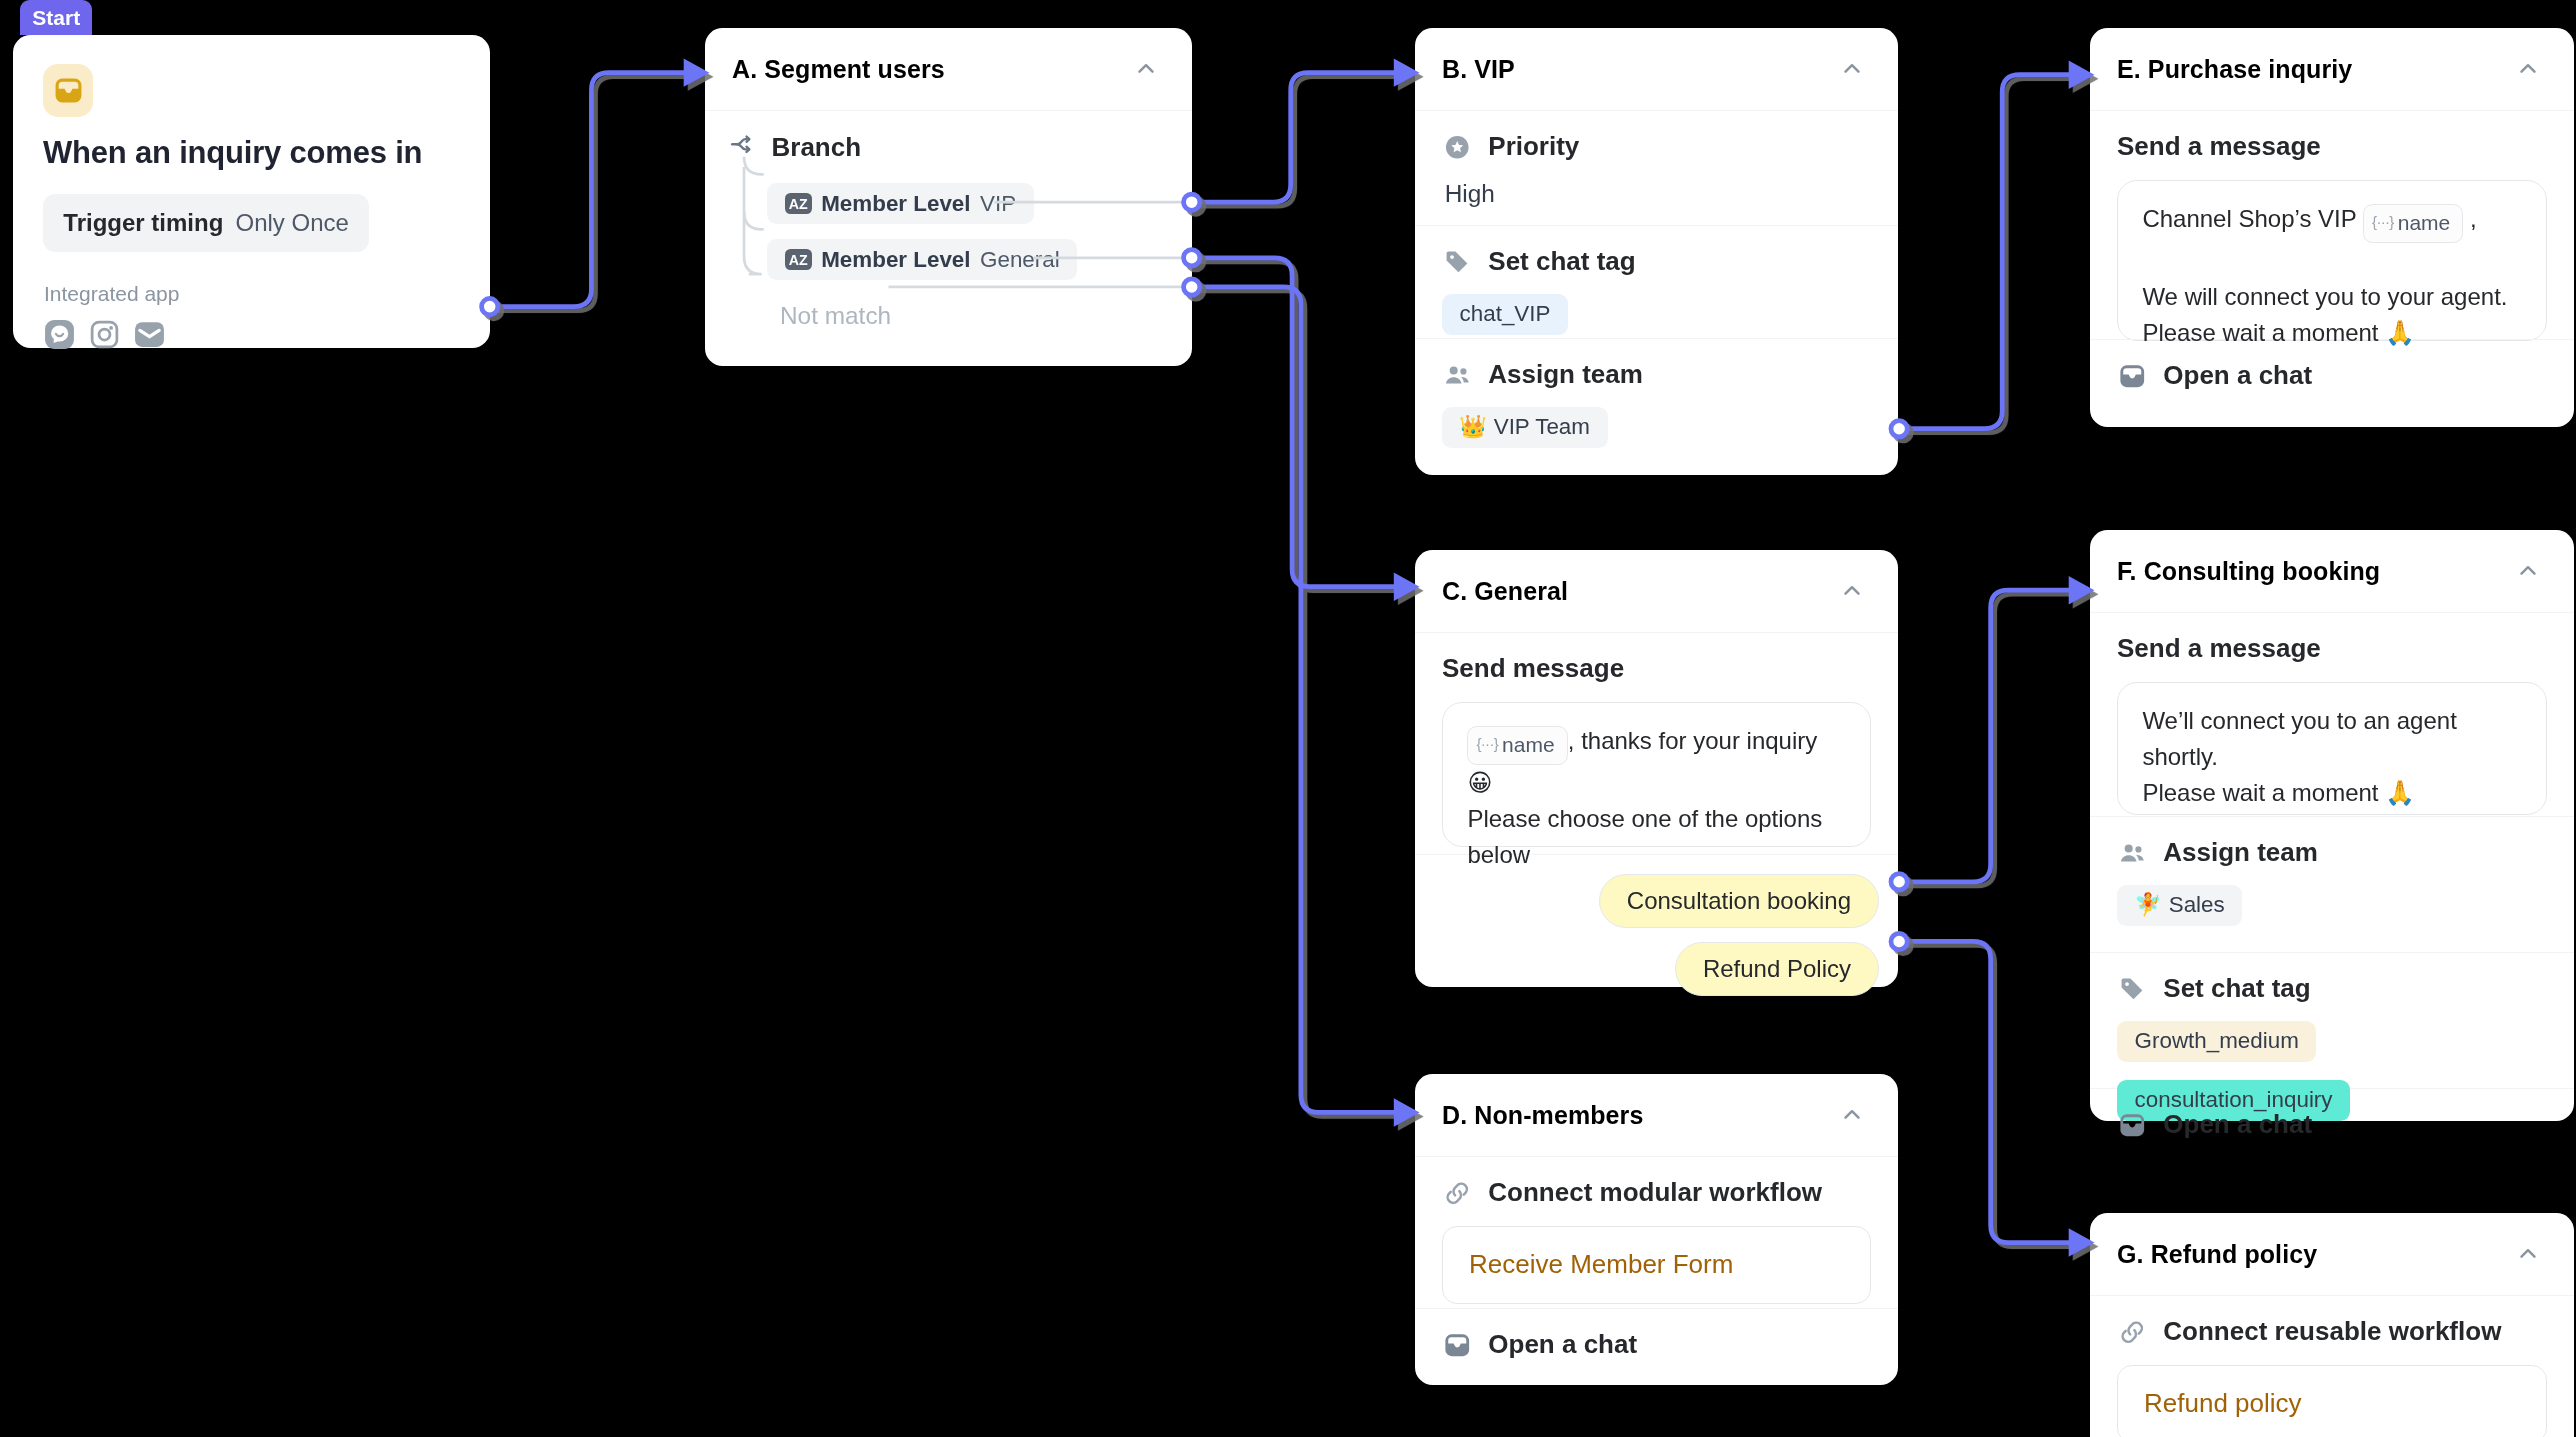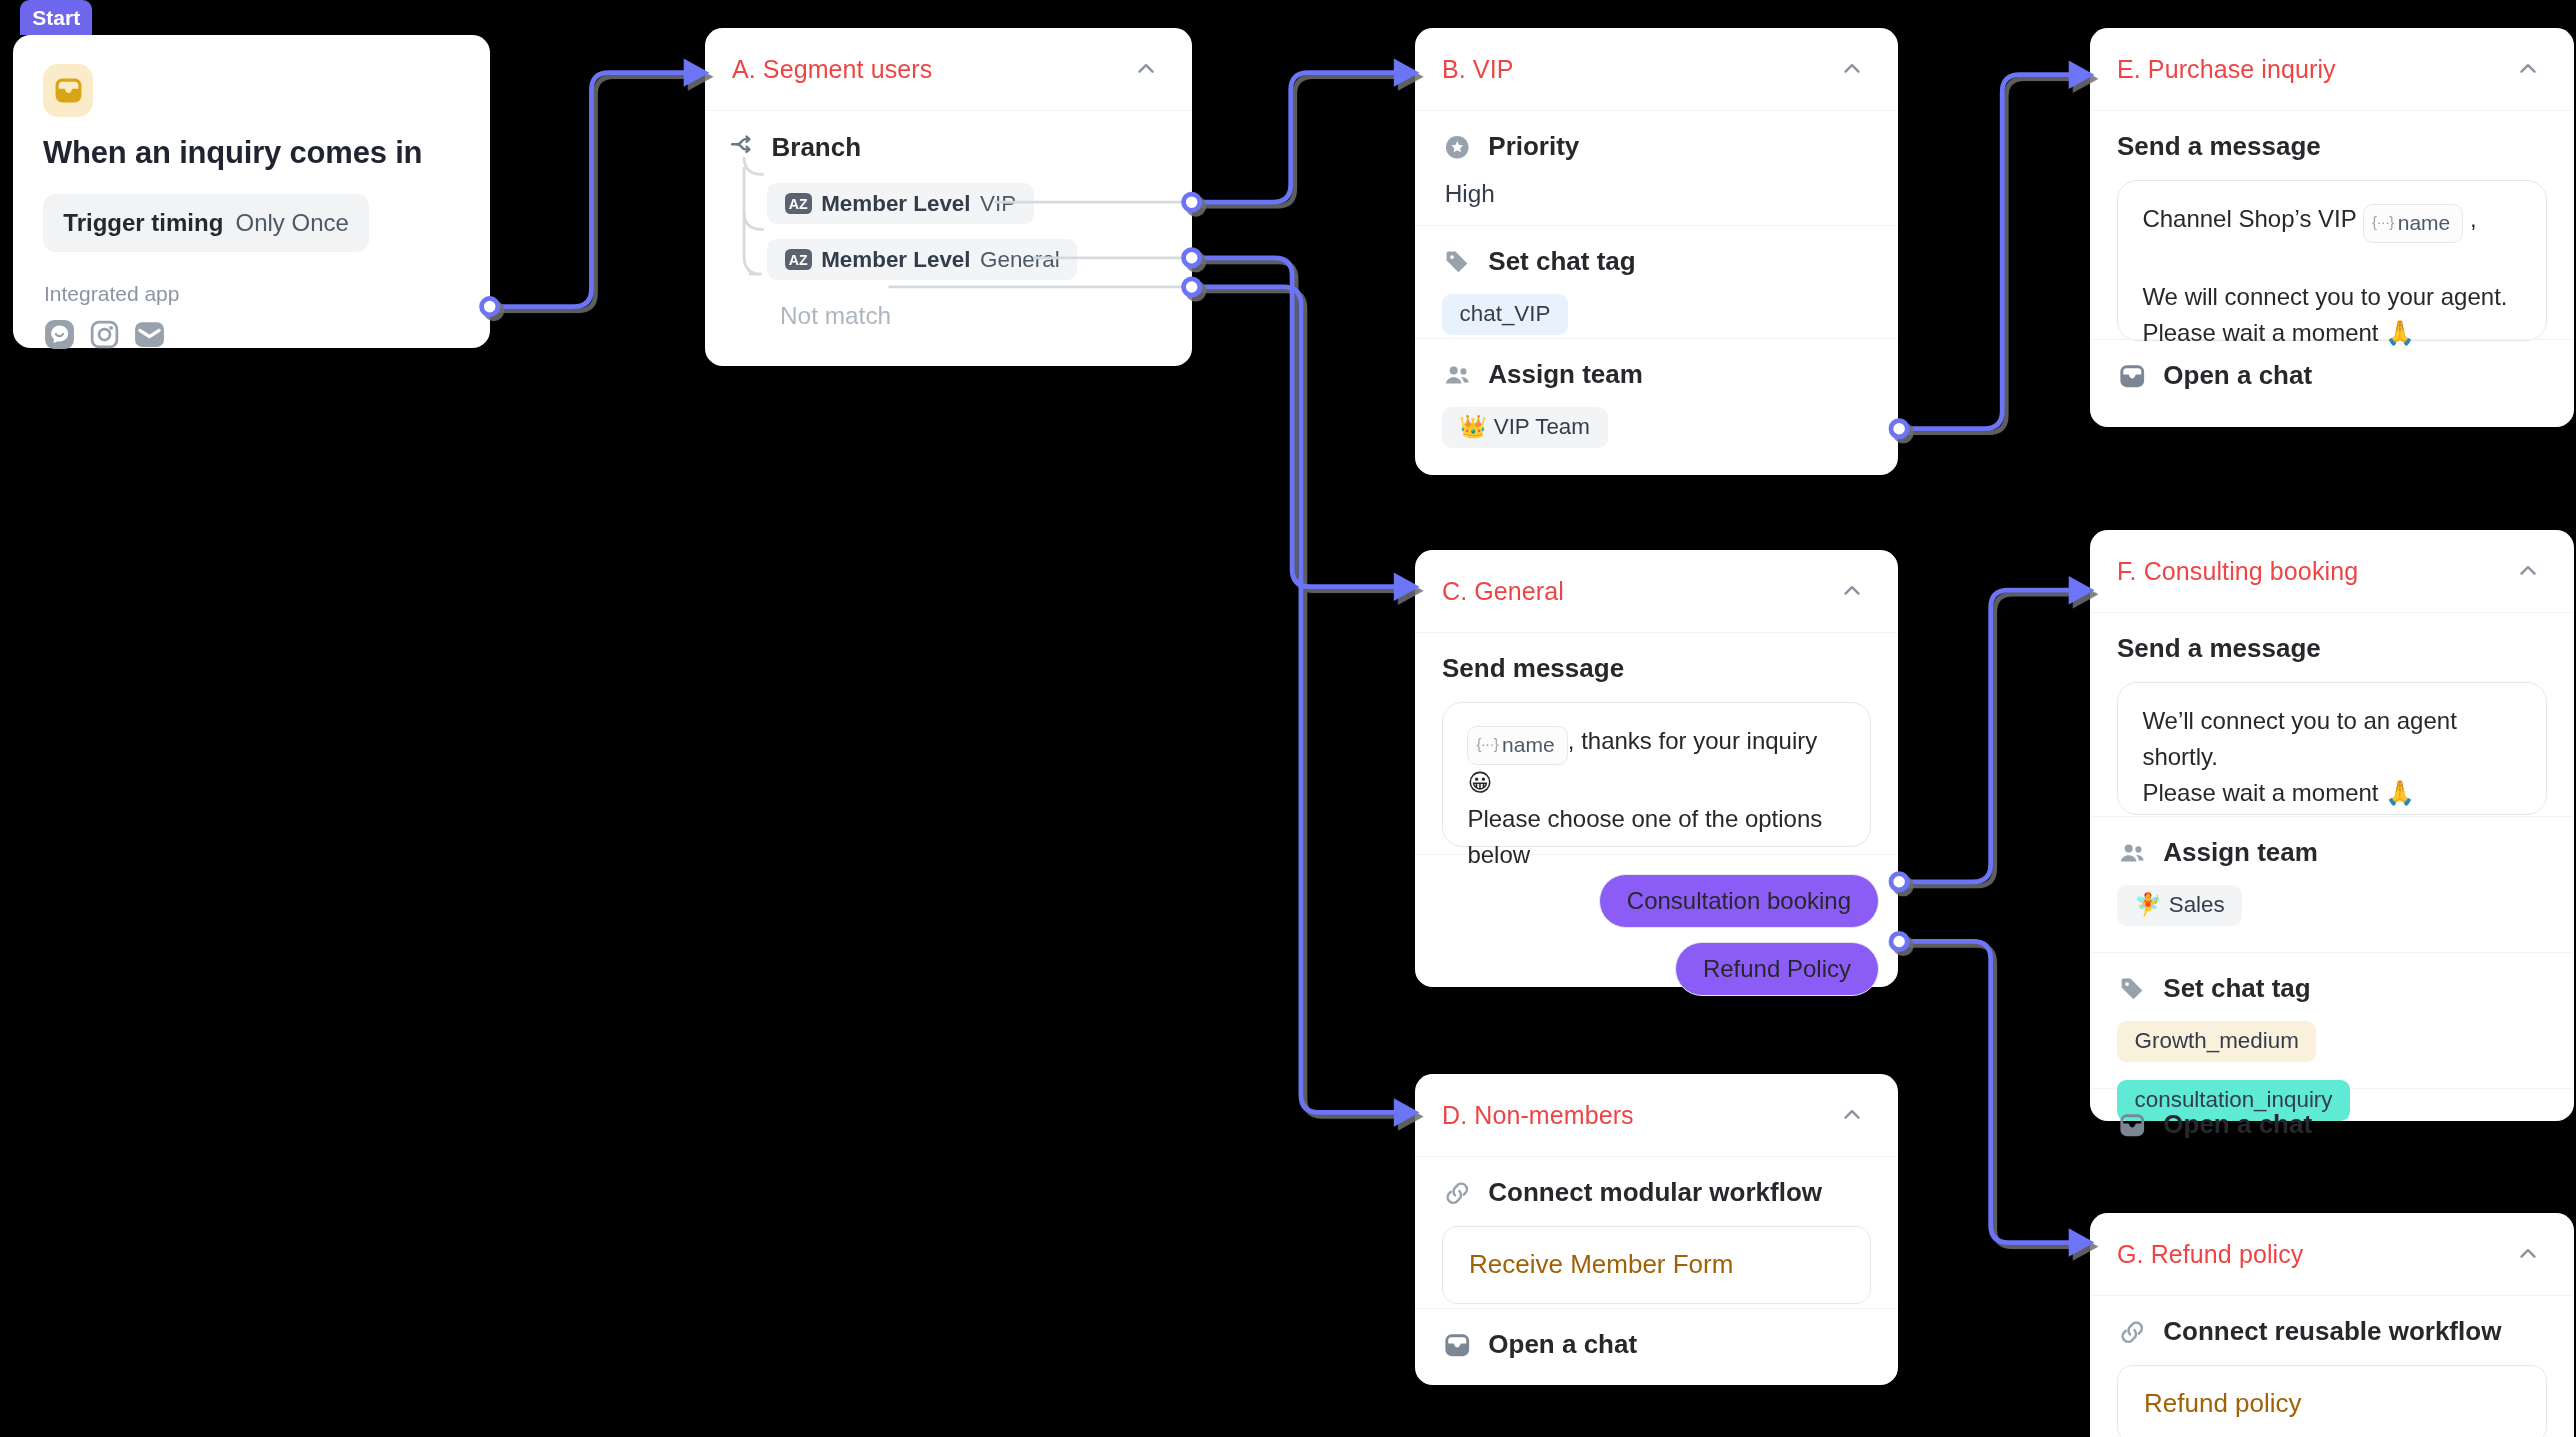--- a/index.html
+++ b/index.html
@@ -7,21 +7,21 @@
     width:2576px;height:1438px;position:relative;overflow:hidden;
     background:#000;font-family:"Liberation Sans","DejaVu Sans",sans-serif;
     -webkit-font-smoothing:antialiased;
   }
   
   .card{position:absolute;background:#fff;border-radius:17.6px;}
   .card-header{
     height:83px;display:flex;align-items:center;justify-content:space-between;
     padding:0 31px 0 27px;border-bottom:1.4px solid #F1F3F5;box-sizing:border-box;
   }
-  .card-title{font-size:25px;color:#ef4444;font-weight:400;letter-spacing:0.1px;}
+  .card-title{font-size:25px;color:#000000;font-weight:700;letter-spacing:0.1px;}
   .chevron{width:30px;height:30px;display:flex;align-items:center;justify-content:center;cursor:pointer;}
   .sec{padding:20.3px 27px 23px;box-sizing:border-box;}
   .sec + .sec{border-top:1.4px solid #F1F3F5;}
   .sec-title{display:flex;align-items:center;gap:16.3px;font-size:26px;font-weight:700;color:#26282B;}
   .sec-title .ic{width:30px;height:30px;flex:0 0 auto;display:flex;align-items:center;justify-content:center;}
   .sec-value{font-size:24.4px;color:#333D4B;margin:17.6px 0 2.7px 2.7px;}
   .pill{display:inline-flex;align-items:center;gap:9.5px;background:#F2F4F6;border-radius:9.5px;
         padding:9.5px 17.6px;font-size:22.4px;color:#333D4B;line-height:1;}
   .pill.blue{background:#E7F2FD;}
   .pill.yellow{background:#FAF1DC;}
@@ -31,21 +31,21 @@
     border:1.4px solid #E5E8EB;border-radius:20px;margin-top:17.6px;
     padding:20.3px 24.4px;font-size:24px;color:#26282B;line-height:1.5;box-sizing:border-box;
   }
   .chip{
     display:inline-flex;align-items:center;gap:4.1px;border:1.4px solid #E5E8EB;background:#FCFCFD;
     border-radius:9.5px;padding:2px 12.2px 3.4px 8.1px;font-size:21px;color:#4E5968;vertical-align:baseline;
   }
   .chip .chip-ic{font-size:15px;color:#9AA3AD;letter-spacing:-0.7px;}
   .opt-col{display:flex;flex-direction:column;align-items:flex-end;gap:13.6px;padding:19px 19px 20.3px;}
   .opt-btn{
-    border:1.4px solid #E5E8EB;border-radius:678px;background:#8b5cf6;cursor:pointer;
+    border:1.4px solid #E5E8EB;border-radius:678px;background:#fef9c3;cursor:pointer;
     padding:12.2px 27px;font-size:24px;color:#26282B;font-family:inherit;line-height:1.15;
   }
   .io-box{
     border:1.4px solid #E5E8EB;border-radius:15px;margin-top:17.6px;height:76px;
     display:flex;align-items:center;padding:0 26px;font-size:26px;font-weight:400;color:#a16207;
   }
   
   .badge{
     position:absolute;left:20.3px;top:0;width:72px;height:35px;background:#6E66EC;
     border-radius:9.5px 9.5px 0 0;display:flex;align-items:center;justify-content:center;

